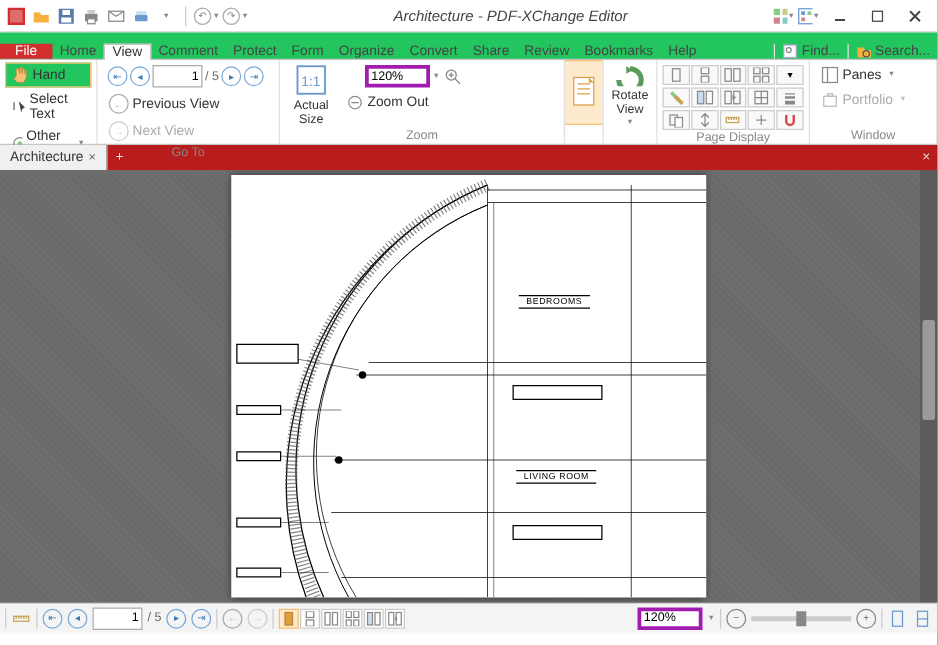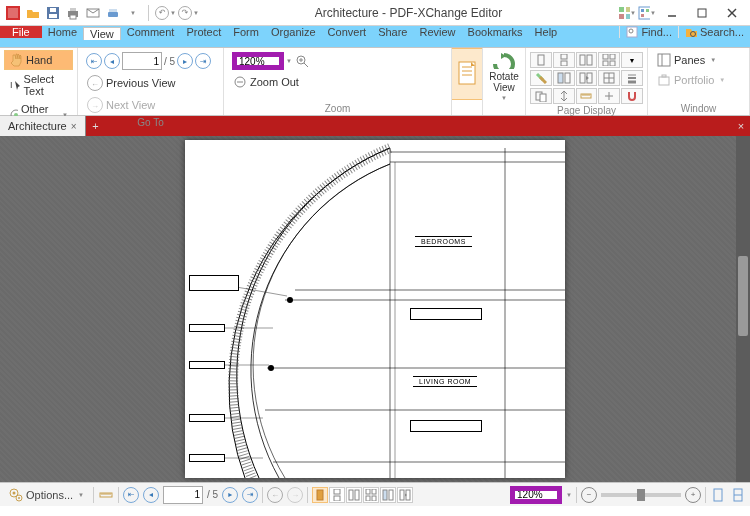--- a/index.html
+++ b/index.html
@@ -3,46 +3,46 @@
 <meta charset="utf-8">
 <style>
 * { box-sizing: border-box; margin: 0; padding: 0; font-family: "Segoe UI", Tahoma, sans-serif; }
 body { width: 750px; height: 516px; background: #fff; overflow: hidden; font-size: 11px; }
 
 
 .titlebar { height: 26px; background: #fff; border-bottom: 1px solid #d4d4d4; display: flex; align-items: center; padding: 0 4px; }
 .titlebar .qat { display: flex; gap: 2px; align-items: center; }
 .titlebar .qat-icon { width: 18px; height: 18px; display: flex; align-items: center; justify-content: center; cursor: pointer; }
 .titlebar .sep { width: 1px; height: 16px; background: #ccc; margin: 0 4px; }
-.titlebar .title { flex: 1; text-align: center; color: #444; font-size: 12px; }
+.titlebar .title { flex: 1; text-align: center; color: #444; font-size: 12px; font-style: italic; }
 .titlebar .win-controls { display: flex; gap: 2px; align-items: center; }
 .titlebar .win-btn { width: 28px; height: 20px; display: flex; align-items: center; justify-content: center; cursor: pointer; }
 .arrow-btn { display: flex; align-items: center; gap: 1px; }
 .arrow-btn .circ { width: 14px; height: 14px; border: 1px solid #aaa; border-radius: 50%; display: flex; align-items: center; justify-content: center; font-size: 8px; color: #888; }
 .arrow-btn .drop { font-size: 6px; color: #888; }
 
 
-.menubar { height: 22px; background: #7dd3fc; display: flex; align-items: flex-start; border-bottom: 1px solid #c5c5c5; }
+.menubar { height: 22px; background: #22c55e; display: flex; align-items: flex-end; border-bottom: 1px solid #c5c5c5; }
 .file-tab { background: #d32f2f; color: #fff; padding: 0 12px; display: flex; align-items: center; font-size: 11px; }
 .menu-item { padding: 0 6px; display: flex; align-items: center; color: #444; cursor: pointer; font-size: 11px; }
 .menu-item.active { background: #fff; border: 1px solid #c5c5c5; border-bottom: none; color: #333; position: relative; top: 1px; }
 .menubar .spacer { flex: 1; }
 .menu-right-btn { display: flex; align-items: center; padding: 0 6px; gap: 3px; cursor: pointer; border-left: 1px solid #e0e0e0; font-size: 11px; color: #444; }
 
 
 .ribbon { height: 68px; background: #fff; border-bottom: 1px solid #c5c5c5; display: flex; }
 .ribbon-group { border-right: 1px solid #e0e0e0; display: flex; flex-direction: column; padding: 2px 4px 0 4px; }
 .ribbon-group .body { flex: 1; display: flex; align-items: flex-start; gap: 2px; }
 .ribbon-group .label { text-align: center; font-size: 10px; color: #888; padding: 1px 0; }
 .rbtn { display: flex; align-items: center; gap: 3px; padding: 2px 4px; cursor: pointer; font-size: 11px; color: #333; border: 1px solid transparent; }
 .rcol { display: flex; flex-direction: column; gap: 0; }
 .big-btn { display: flex; flex-direction: column; align-items: center; justify-content: center; width: 42px; height: 52px; cursor: pointer; font-size: 10px; color: #333; gap: 2px; border: 1px solid transparent; }
 .big-btn.highlighted { background: #fde9cc; border: 1px solid #f5c176; }
 .page-input { width: 40px; height: 18px; border: 1px solid #aaa; font-size: 10px; text-align: right; padding: 0 2px; }
-.zoom-select { width: 52px; height: 18px; border: 5px solid #a21caf; font-size: 10px; padding: 0 2px; }
+.zoom-select { width: 52px; height: 18px; border: 3px solid #a21caf; font-size: 10px; padding: 0 2px; margin-left: 16px; }
 .icon-sm { width: 16px; height: 16px; display: inline-flex; align-items: center; justify-content: center; }
 .mini-icon-row { display: flex; gap: 1px; }
 .mini-icon { width: 22px; height: 16px; border: 1px solid #ccc; display: flex; align-items: center; justify-content: center; cursor: pointer; background: #f9f9f9; font-size: 8px; }
 
 
 .doc-tabstrip { height: 20px; background: #b91c1c; display: flex; align-items: stretch; }
 .doc-tab { background: #f0f0f0; padding: 0 8px; display: flex; align-items: center; gap: 4px; font-size: 11px; color: #333; cursor: pointer; border-right: 1px solid #888; }
 .doc-tab .close { font-size: 10px; color: #666; cursor: pointer; }
 .doc-newtab { width: 20px; display: flex; align-items: center; justify-content: center; color: #ddd; cursor: pointer; }
 .doc-tabstrip .spacer { flex: 1; }
@@ -190,21 +190,21 @@
       </svg>
       <span>Search...</span>
     </div>
 </div>
 
 <div class="ribbon">
 
   <div class="ribbon-group" style="width:78px">
     <div class="body">
         <div class="rcol" style="width:100%">
-      <div class="rbtn" style="background:#fdba74;border-color:#f5c176">
+      <div class="rbtn" style="background:#22c55e;border-color:#f5c176">
             <svg width="14" height="14">
               <path d="M4 2v6l-2 2 3 3h5l2-4V3l-1-1v4l-1-4-1-1v5l-1-5-1 0v5l-1-4z" fill="#f5c176" stroke="#c08030" stroke-width="0.5"></path>
             </svg>
             <span>Hand</span>
           </div>
       <div class="rbtn">
             <svg width="14" height="14">
               <text x="1" y="10" font-size="9" fill="#444">I</text>
               <path d="M6 3l5 5-2 1-1 3-2-9z" fill="#444"></path>
             </svg>
@@ -242,20 +242,27 @@
             <span class="nav-circ" style="border-color:#ccc;color:#ccc">→</span>
             <span>Next View</span>
           </div>
     </div>
       </div>
     <div class="label">Go To</div>
   </div>
 
   <div class="ribbon-group" style="width:228px">
     <div class="body">
+      <div class="big-btn">
+        <svg width="26" height="26">
+            <rect x="2" y="2" width="22" height="22" fill="none" stroke="#6a9ad0" stroke-width="1.5"></rect>
+            <text x="5" y="18" font-size="11" fill="#6a9ad0">1:1</text>
+          </svg>
+        <span style="text-align:center;line-height:1.1">Actual Size</span>
+      </div>
       <div class="rcol">
         <div style="display:flex;align-items:center;gap:2px;padding:2px 4px">
           <input class="zoom-select" value="120%" style="">
             <span style="font-size:6px;color:#888">▼</span>
           <span class="icon-sm">
               <svg width="14" height="14">
                 <circle cx="6" cy="6" r="4" fill="none" stroke="#888"></circle>
                 <line x1="9" y1="9" x2="13" y2="13" stroke="#888"></line>
                 <line x1="4" y1="6" x2="8" y2="6" stroke="#888"></line>
                 <line x1="6" y1="4" x2="6" y2="8" stroke="#888"></line>
@@ -482,30 +489,20 @@
     <div class="note" style="top:221px;left:4px;width:36px;height:8px"></div>
     <div class="note" style="top:274px;left:4px;width:36px;height:8px"></div>
     <div class="note" style="top:314px;left:4px;width:36px;height:8px"></div>
   </div>
   <div class="scrollbar-v">
       <div class="thumb"></div>
     </div>
 </div>
 
 <div class="statusbar">
-  <div class="status-btn">
-      <svg width="14" height="14">
-        <circle cx="5" cy="5" r="4" fill="none" stroke="#c8a050"></circle>
-        <circle cx="5" cy="5" r="1.5" fill="#c8a050"></circle>
-        <circle cx="10" cy="10" r="3" fill="none" stroke="#c8a050"></circle>
-        <circle cx="10" cy="10" r="1" fill="#c8a050"></circle>
-      </svg>
-      <span>Options...</span>
-      <span style="font-size:6px;color:#888;margin-left:2px">▼</span>
-    </div>
   <span class="sep"></span>
   <span class="icon-sm">
       <svg width="14" height="14">
         <rect x="1" y="5" width="12" height="4" fill="none" stroke="#c8a050"></rect>
         <line x1="3" y1="5" x2="3" y2="7" stroke="#c8a050"></line>
         <line x1="5" y1="5" x2="5" y2="7" stroke="#c8a050"></line>
         <line x1="7" y1="5" x2="7" y2="7" stroke="#c8a050"></line>
         <line x1="9" y1="5" x2="9" y2="7" stroke="#c8a050"></line>
         <line x1="11" y1="5" x2="11" y2="7" stroke="#c8a050"></line>
       </svg>

